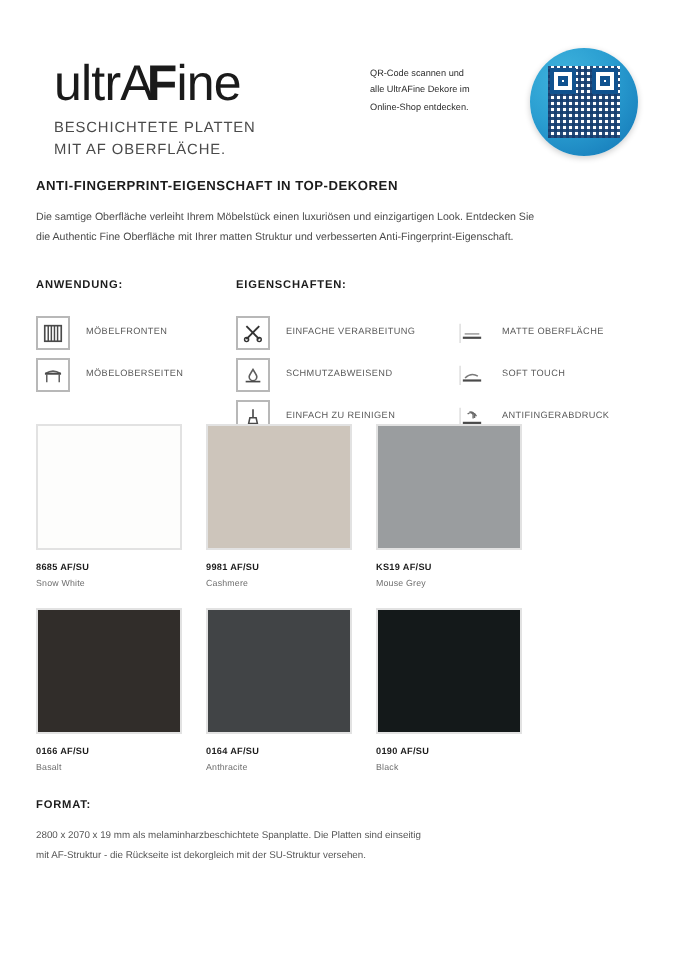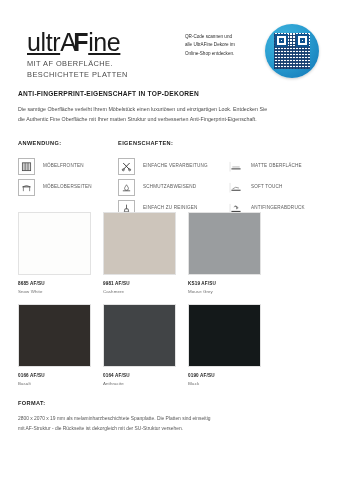--- a/index.html
+++ b/index.html
@@ -37,21 +37,20 @@
     width: 150px;
   }
   .logo-word {
     font-family: "Liberation Sans", sans-serif;
     font-size: 25px;
     letter-spacing: -0.4px;
     color: #1a1a1a;
     line-height: 1;
     white-space: nowrap;
     font-weight: 300;
-    text-decoration: underline;
   }
   .logo-word .af {
     position: relative;
     display: inline-block;
     font-weight: 400;
   }
   .logo-word .af-a {
     position: relative;
     z-index: 2;
     letter-spacing: -3.5px;
@@ -268,22 +267,22 @@
 </head>
 <body>
 
 <div class="page">
 
   <div class="header">
 
     <div class="logo-block">
       <div class="logo-word"><span>ultr</span><span class="af"><span class="af-a">A</span><span class="af-f">F</span></span><span>ine</span></div>
       <div class="logo-sub">
+        <div>BESCHICHTETE PLATTEN</div>
         <div>MIT AF OBERFLÄCHE.</div>
-        <div>BESCHICHTETE PLATTEN</div>
       </div>
     </div>
 
     <div class="qr-block">
       <div class="qr-text">
         <div>QR-Code scannen und</div>
         <div>alle UltrAFine Dekore im</div>
         <div>Online-Shop entdecken.</div>
       </div>
       <div class="qr-circle">

